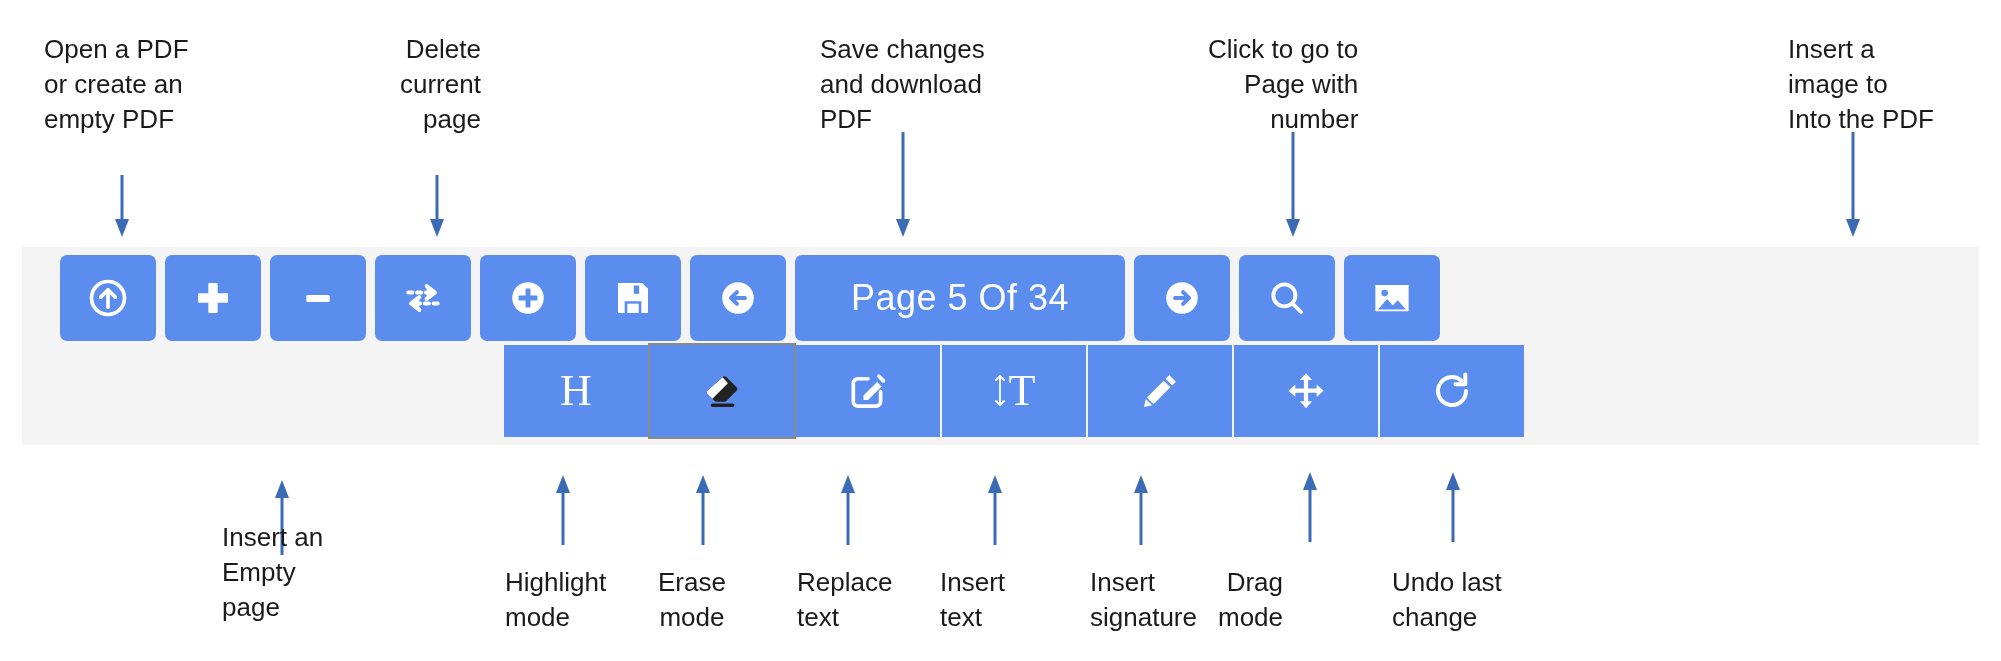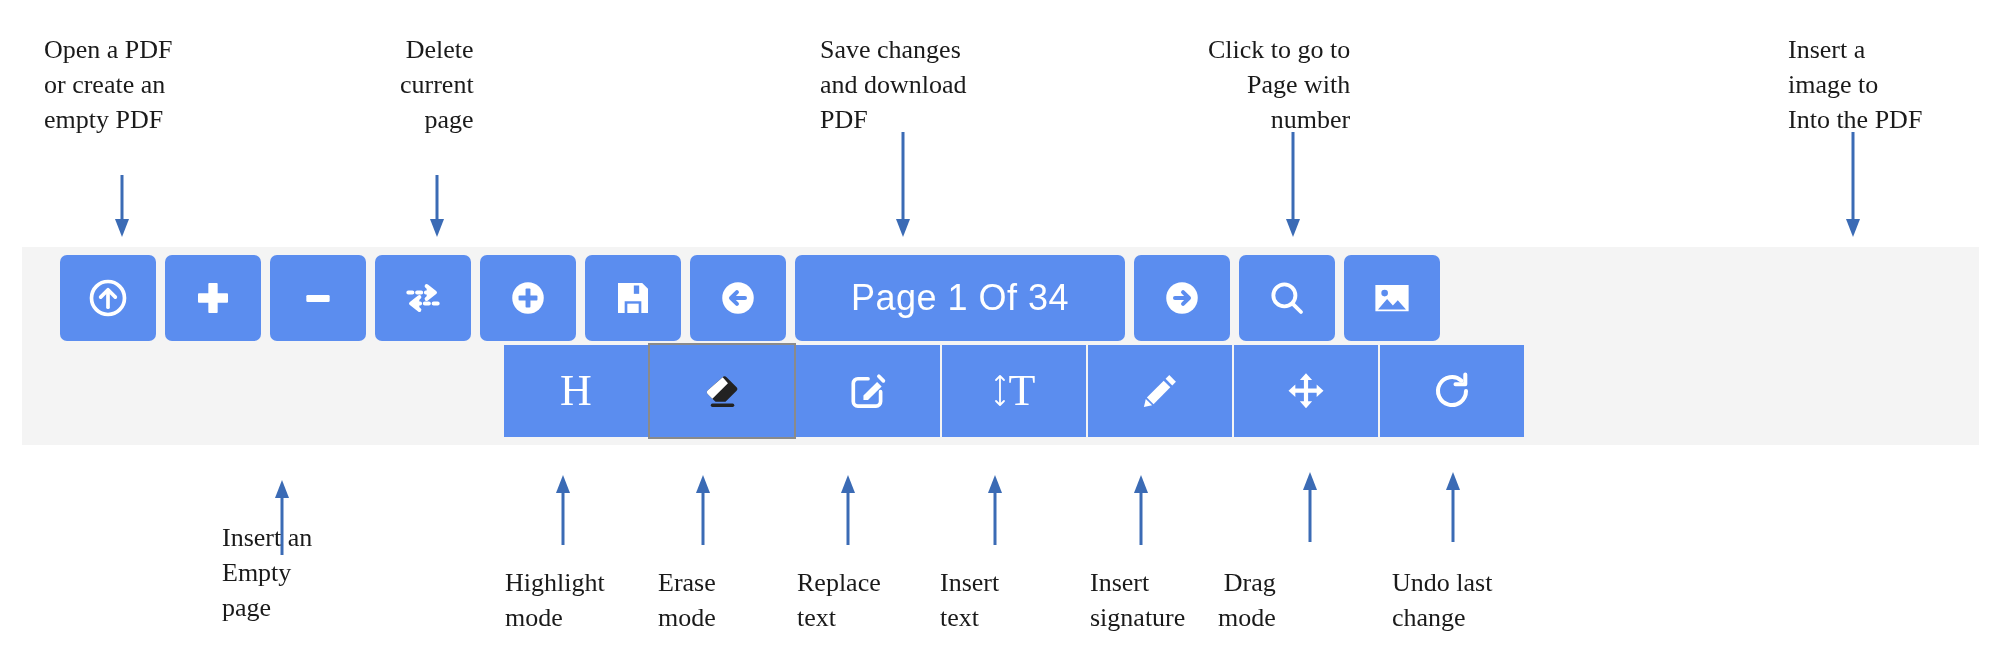--- a/index.html
+++ b/index.html
@@ -11,21 +11,21 @@
     overflow:hidden;
     -webkit-font-smoothing:antialiased;
   }
   
   .callout{
     position:absolute;
     color:#1a1a1a;
     font-size:26px;
     line-height:35px;
     white-space:pre-line;
-    font-family:Liberation Serif, serif;
+    font-family:Liberation Sans, sans-serif;
   }
   .arrow{
     position:absolute;
     width:20px;
   }
   .arrow svg{display:block;overflow:visible;}
   
   .toolbar{
     position:absolute;
     left:22px; top:247px;
@@ -208,21 +208,21 @@
     <button class="btn">
       <span>
         <svg width="42" height="42" viewBox="0 0 24 24">
           <circle cx="12" cy="12" r="9" fill="#fff"></circle>
           <path d="M16 12H8.6M11.4 8.6L8 12l3.4 3.4" stroke="#5b8def" stroke-width="2.3" fill="none" stroke-linecap="round" stroke-linejoin="round"></path>
         </svg>
       </span>
     </button>
 
     <button class="btn page-indicator">
-      <span>Page 1 Of 34</span>
+      <span>Page 5 Of 34</span>
     </button>
 
     <button class="btn">
       <span>
         <svg width="42" height="42" viewBox="0 0 24 24">
           <circle cx="12" cy="12" r="9" fill="#fff"></circle>
           <path d="M8 12h7.4M12.6 8.6L16 12l-3.4 3.4" stroke="#5b8def" stroke-width="2.3" fill="none" stroke-linecap="round" stroke-linejoin="round"></path>
         </svg>
       </span>
     </button>

